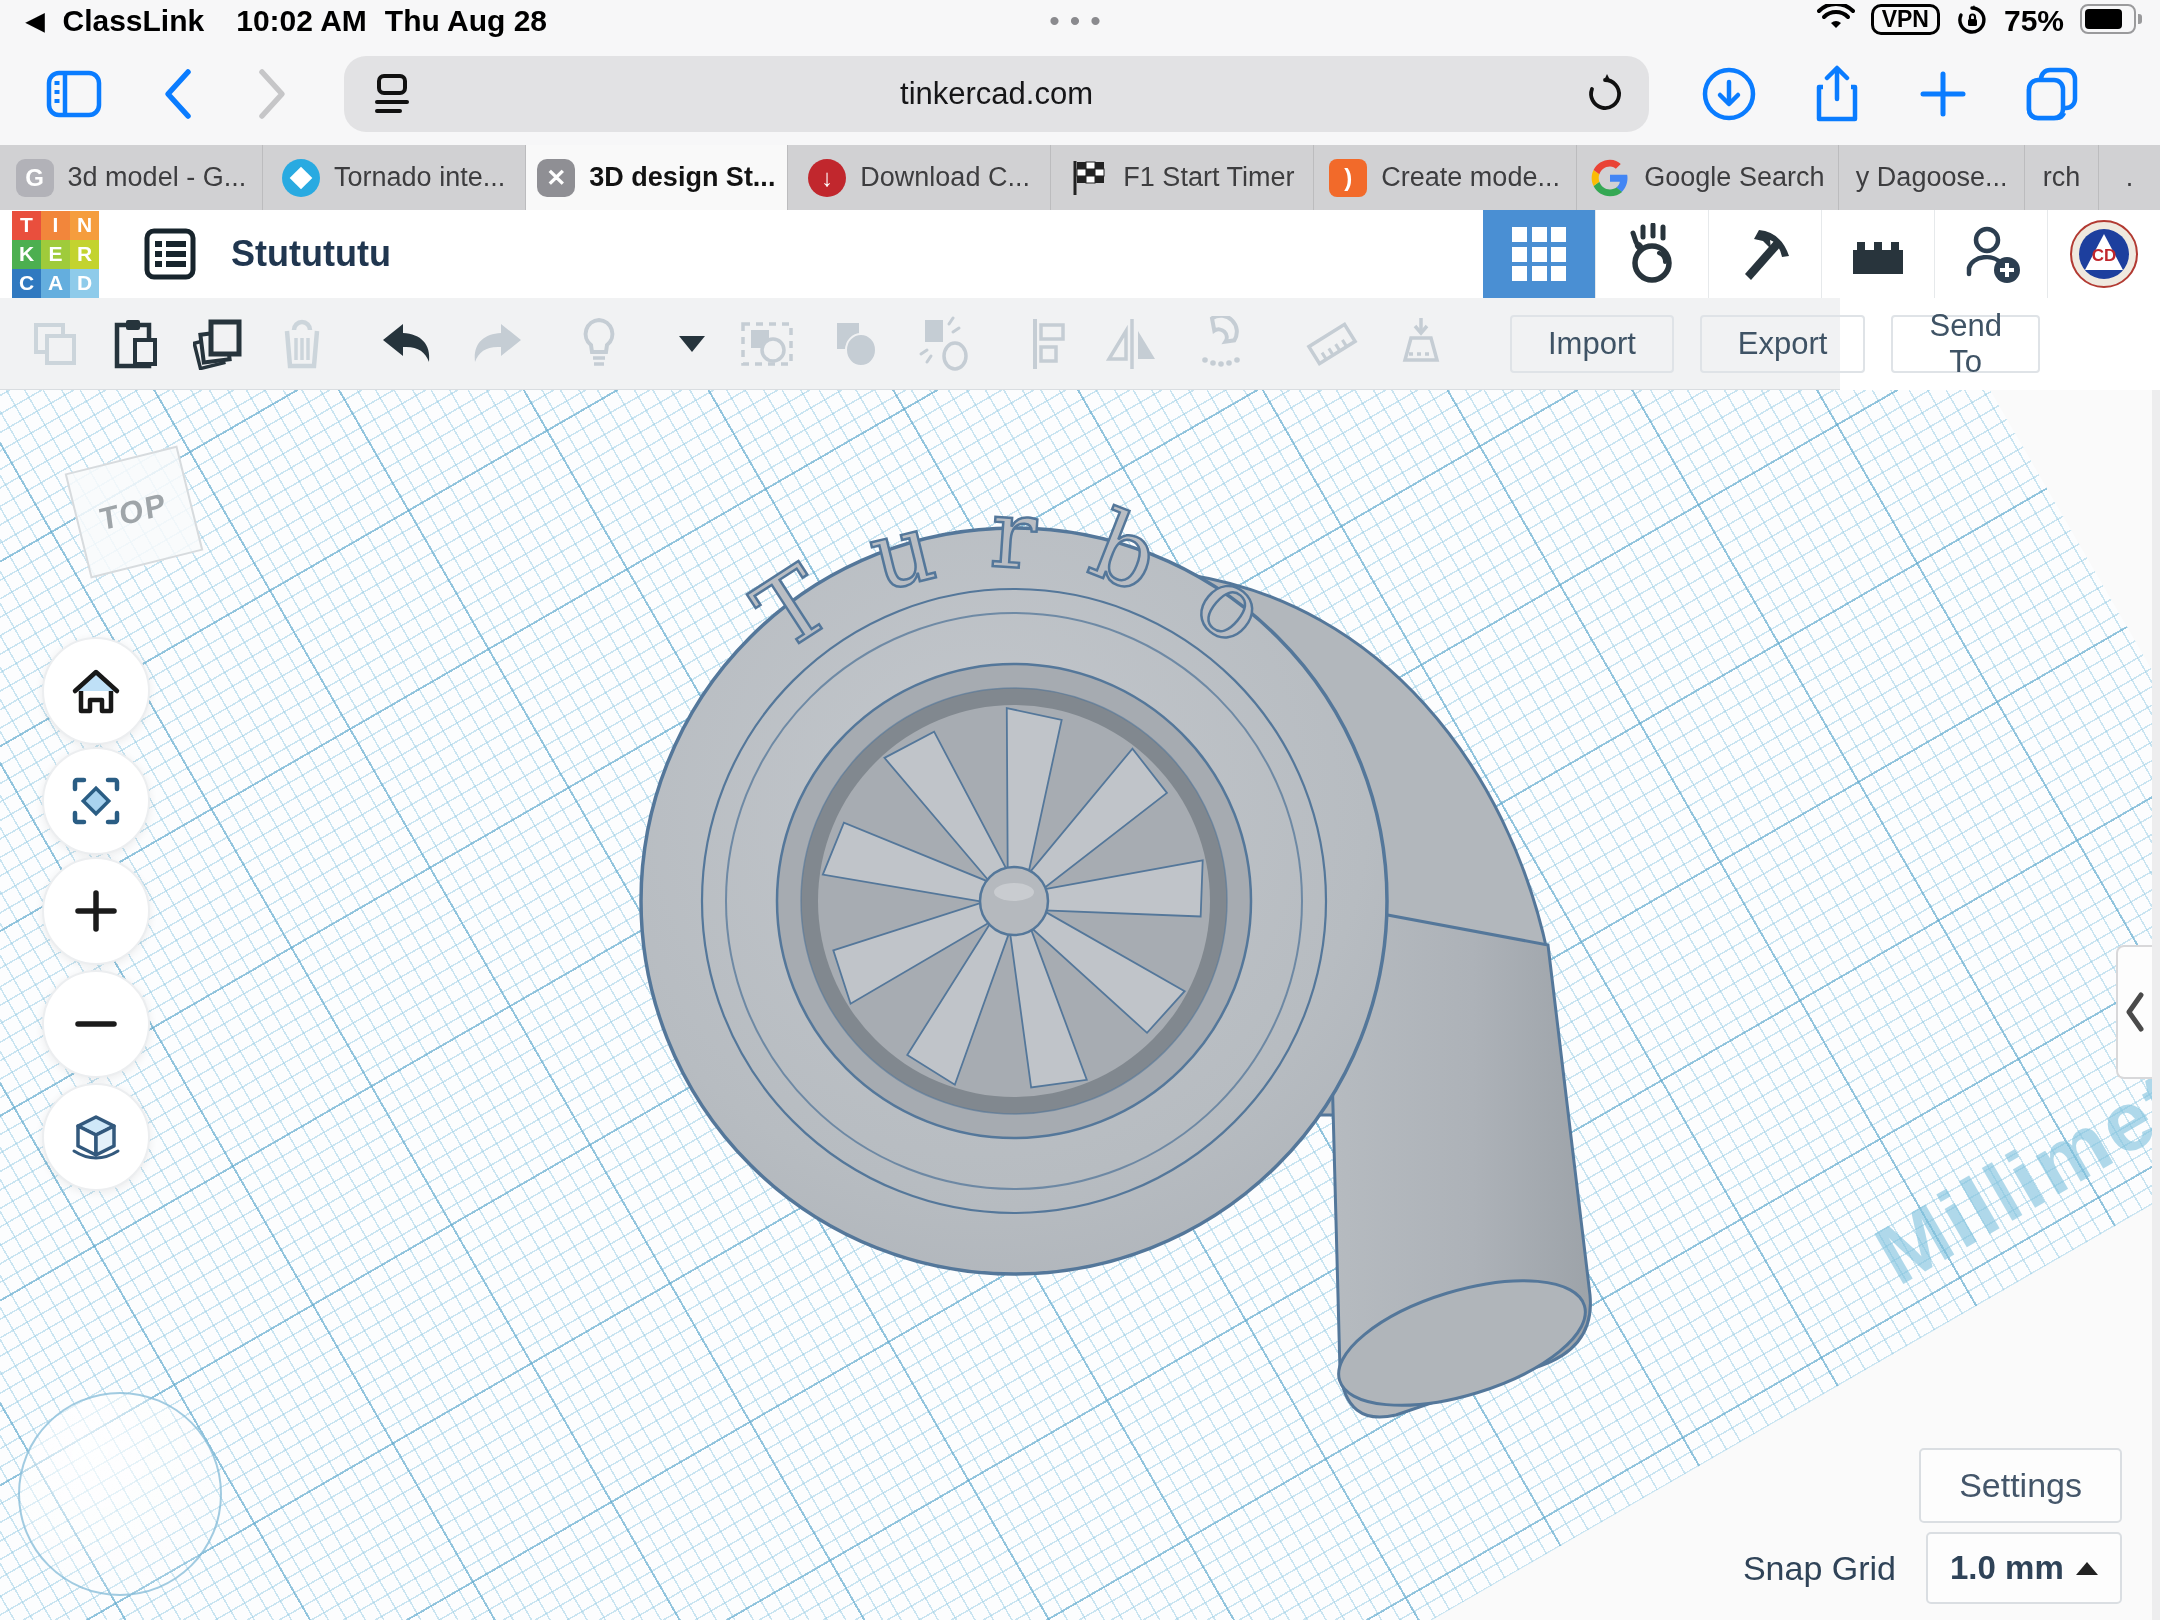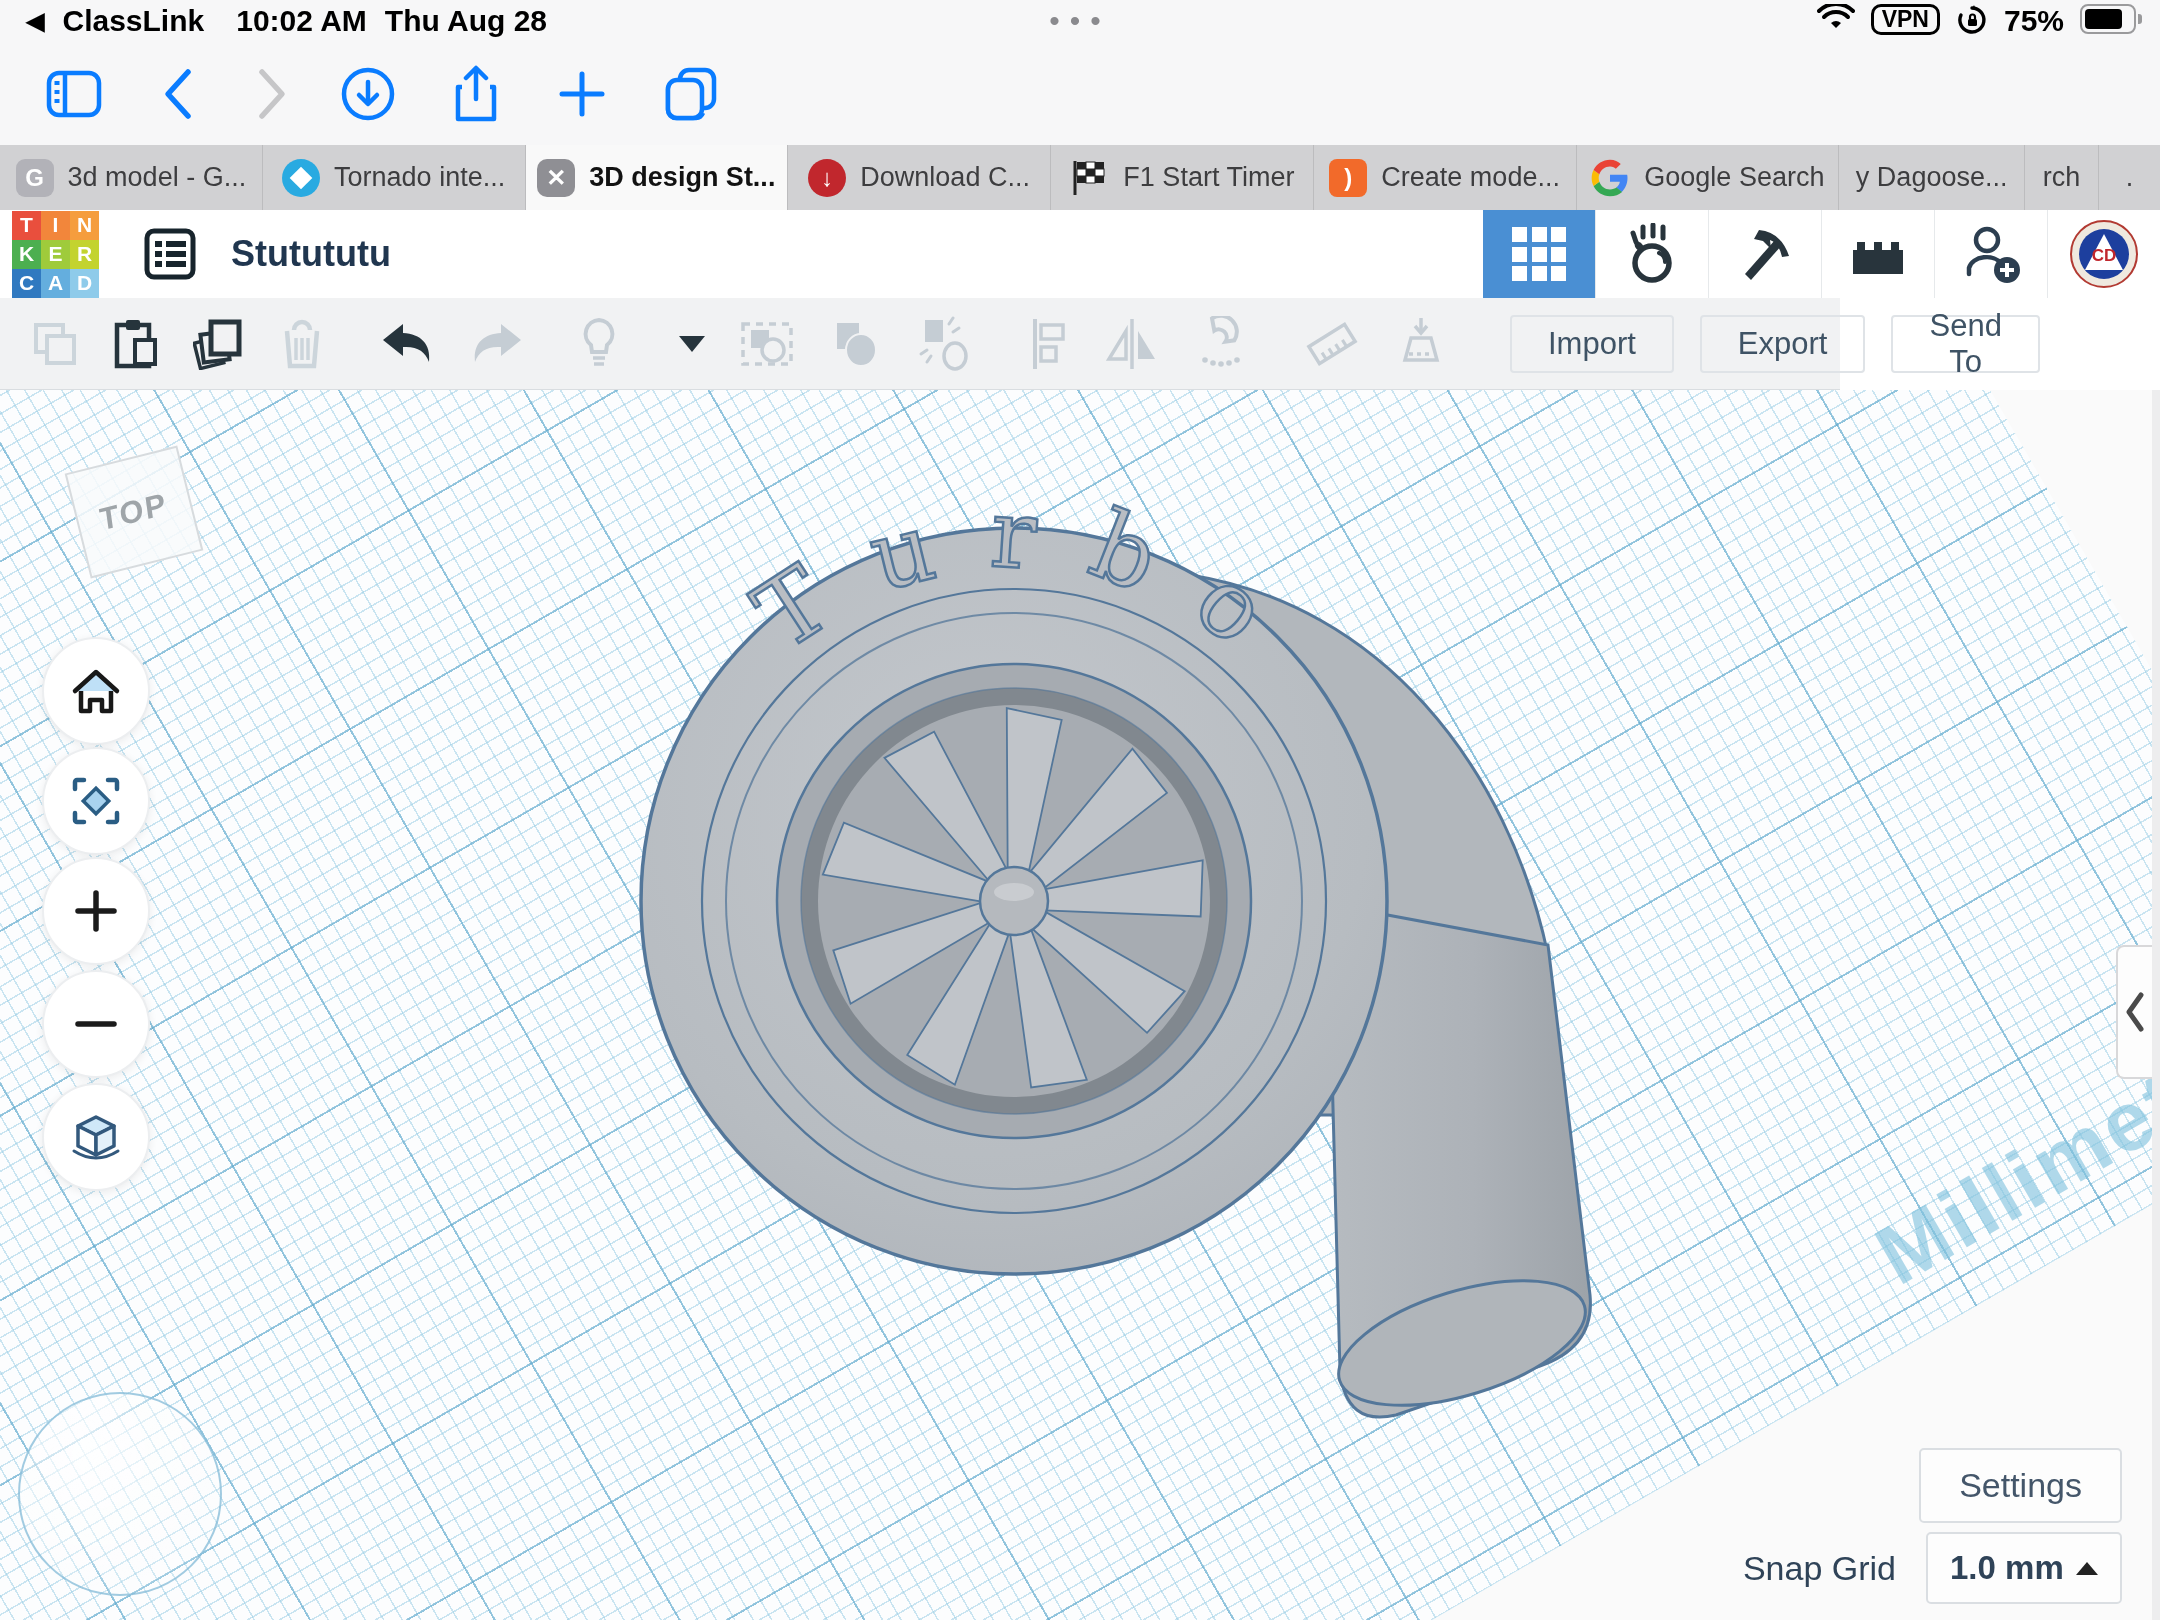--- a/index.html
+++ b/index.html
@@ -147,20 +147,36 @@
     <div class="sf-ic" style="margin-left:60px">
       <svg width="30" height="52" viewBox="0 0 30 52">
           <polyline points="26,4 6,26 26,48" stroke="#0a7cff" stroke-width="5.5" fill="none" stroke-linecap="round" stroke-linejoin="round"></polyline>
         </svg>
     </div>
     <div class="sf-ic" style="margin-left:66px">
       <svg width="30" height="52" viewBox="0 0 30 52">
           <polyline points="4,4 24,26 4,48" stroke="#c6c6c8" stroke-width="5.5" fill="none" stroke-linecap="round" stroke-linejoin="round"></polyline>
         </svg>
     </div>
+    <div class="url-pill">
+      <div class="sf-ic" style="margin-left:26px;z-index:2">
+        <svg width="44" height="46" viewBox="0 0 44 46">
+            <rect x="9" y="5" width="26" height="17" rx="5" stroke="#111" stroke-width="4" fill="none"></rect>
+            <line x1="7" y1="31" x2="37" y2="31" stroke="#111" stroke-width="4" stroke-linecap="round"></line>
+            <line x1="7" y1="40" x2="30" y2="40" stroke="#111" stroke-width="4" stroke-linecap="round"></line>
+          </svg>
+      </div>
+      <div class="url-text">tinkercad.com</div>
+      <div class="sf-ic" style="margin-left:auto;margin-right:24px;z-index:2">
+        <svg width="40" height="42" viewBox="0 0 40 42">
+            <path d="M20 7 a14 14 0 1 1 -13 9" stroke="#111" stroke-width="3.8" fill="none" stroke-linecap="round"></path>
+            <path d="M22 1 l-3 6.5 7 1.5 Z" fill="#111"></path>
+          </svg>
+      </div>
+    </div>
     <div class="sf-right">
       <div class="sf-ic">
         <svg width="56" height="56" viewBox="0 0 56 56">
             <circle cx="28" cy="28" r="24" stroke="#0a7cff" stroke-width="4.5" fill="none"></circle>
             <line x1="28" y1="16" x2="28" y2="36" stroke="#0a7cff" stroke-width="4.5" stroke-linecap="round"></line>
             <polyline points="19,29 28,38 37,29" stroke="#0a7cff" stroke-width="4.5" fill="none" stroke-linecap="round" stroke-linejoin="round"></polyline>
           </svg>
       </div>
       <div class="sf-ic">
         <svg width="48" height="58" viewBox="0 0 48 58">

